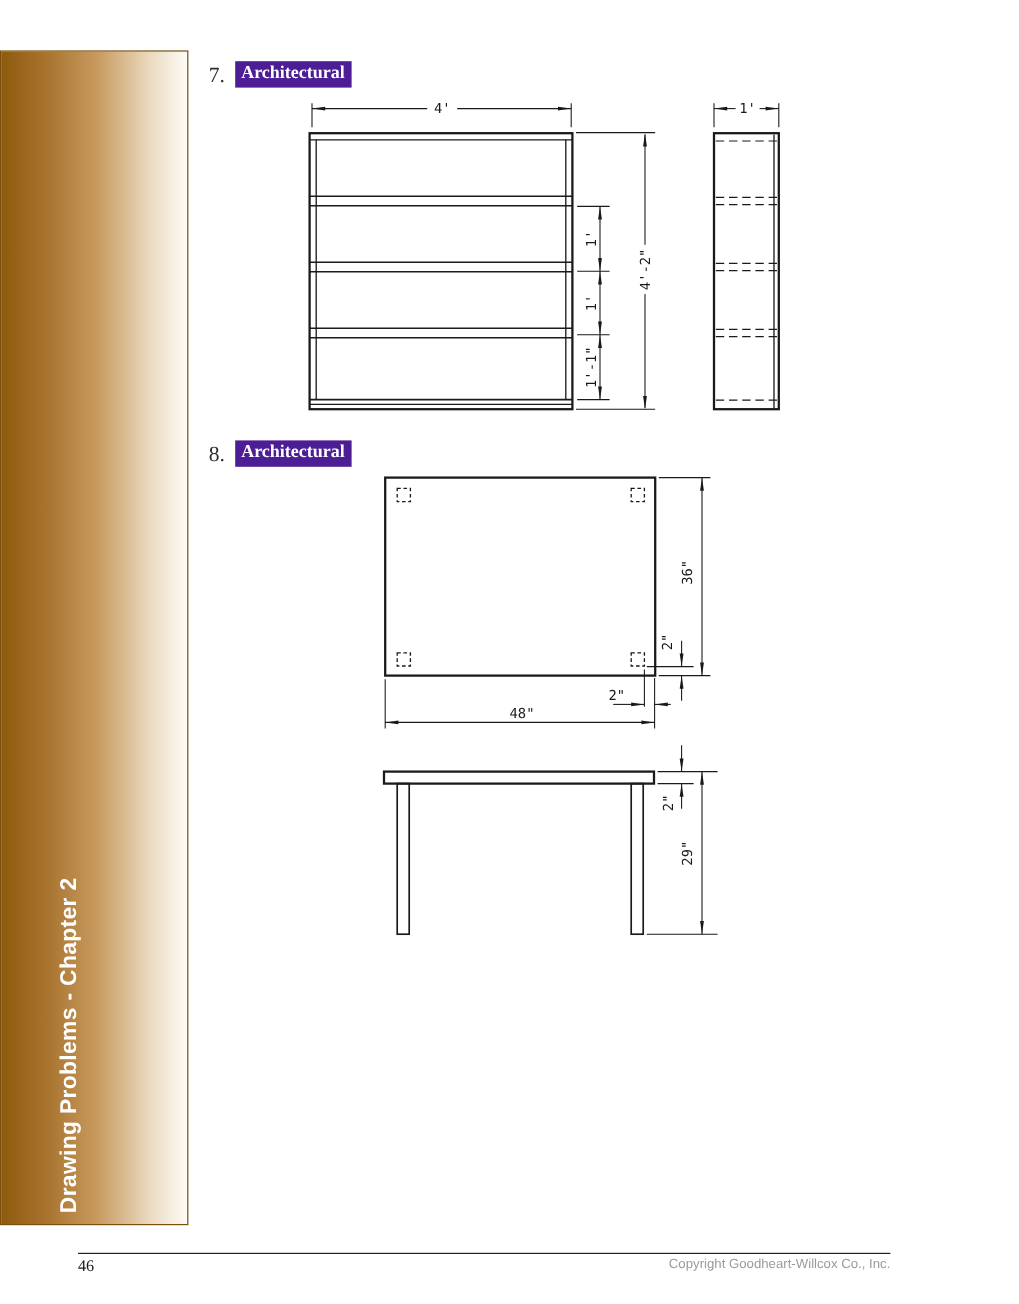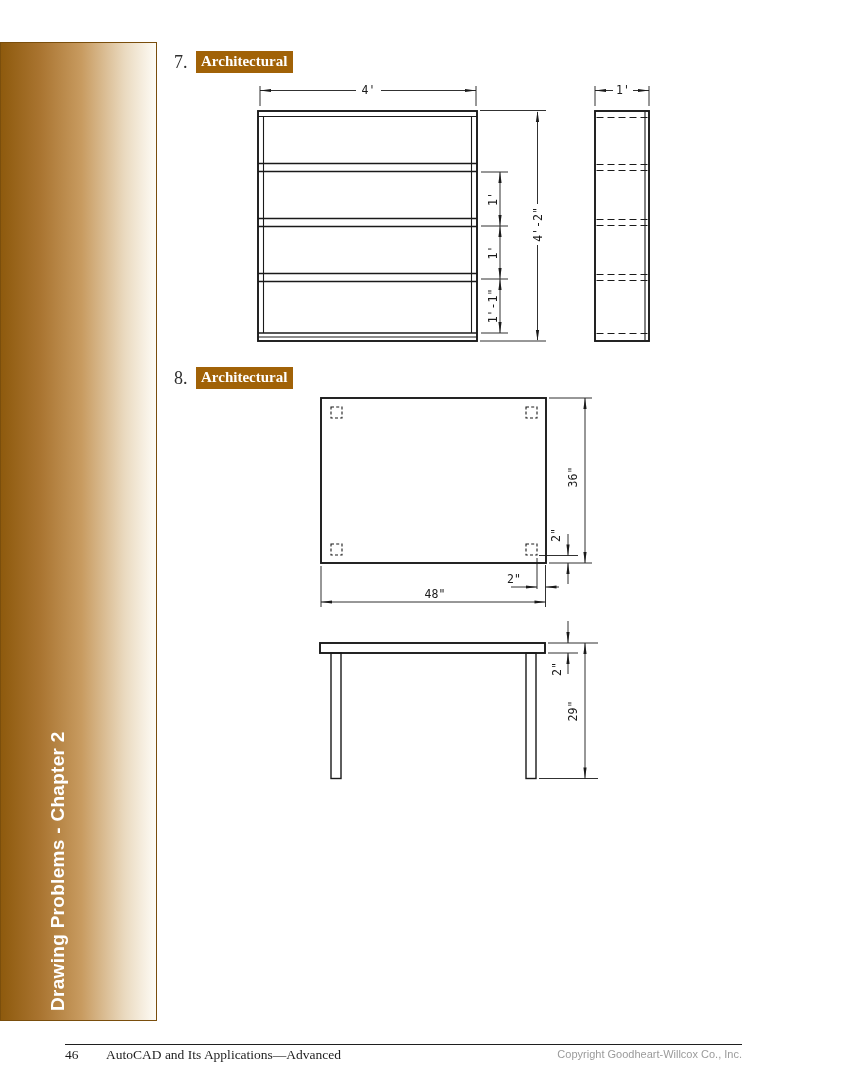--- a/index.html
+++ b/index.html
@@ -9,21 +9,21 @@
   
   .sidebar{position:absolute;left:0px;top:42px;width:157px;height:979px;
            background:linear-gradient(90deg,#8E5A0D 0%,#A97430 25%,#C89B60 52%,#EADAC0 80%,#FEFCF6 100%);
            border:1px solid #7A4E0C;box-sizing:border-box;}
   .sidebar-label{position:absolute;left:47px;top:1011px;transform-origin:0 0;transform:rotate(-90deg);
                  white-space:nowrap;color:#ffffff;font-family:"Liberation Sans",sans-serif;
                  font-weight:bold;font-size:19px;letter-spacing:0.3px;}
 
   
   .problem-number{position:absolute;font-size:18px;color:#2E2E2E;font-family:"Liberation Serif",serif;}
-  .category-label{position:absolute;background:#a16207;color:#ffffff;font-family:"Liberation Serif",serif;
+  .category-label{position:absolute;background:#4c1d95;color:#ffffff;font-family:"Liberation Serif",serif;
                   font-weight:bold;font-size:15px;padding:2px 6px 3px 5px;line-height:17px;}
 
   
   svg{position:absolute;overflow:visible;}
   .obj{stroke:#1A1A1A;fill:none;}
   .obj2{stroke-width:1.9;}
   .obj1{stroke-width:1.1;}
   .objs{stroke-width:1.3;}
   .hid{stroke:#1A1A1A;stroke-width:1;fill:none;stroke-dasharray:7 4;}
   .hidsq{stroke:#1A1A1A;stroke-width:1.1;fill:none;stroke-dasharray:3 2.2;}
@@ -196,16 +196,15 @@
       <line class="dim" x1="539" y1="778.5" x2="598" y2="778.5"></line>
       <line class="dim" x1="585" y1="643" x2="585" y2="778.5"></line>
       <path class="arr" d="M585,643 L583.4,654 L586.6,654 Z"></path>
       <path class="arr" d="M585,778.5 L583.4,767.5 L586.6,767.5 Z"></path>
       <text class="dimtxt" x="573" y="714.5" text-anchor="middle" transform="rotate(-90 573 711)">29"</text>
     </g>
   </svg>
 
   <div class="footer-rule"></div>
   <div class="footer-page">46</div>
-  <div class="footer-title">AutoCAD and Its Applications—Advanced</div>
   <div class="footer-copy">Copyright Goodheart-Willcox Co., Inc.</div>
 
 </div>
 
 </body></html>

